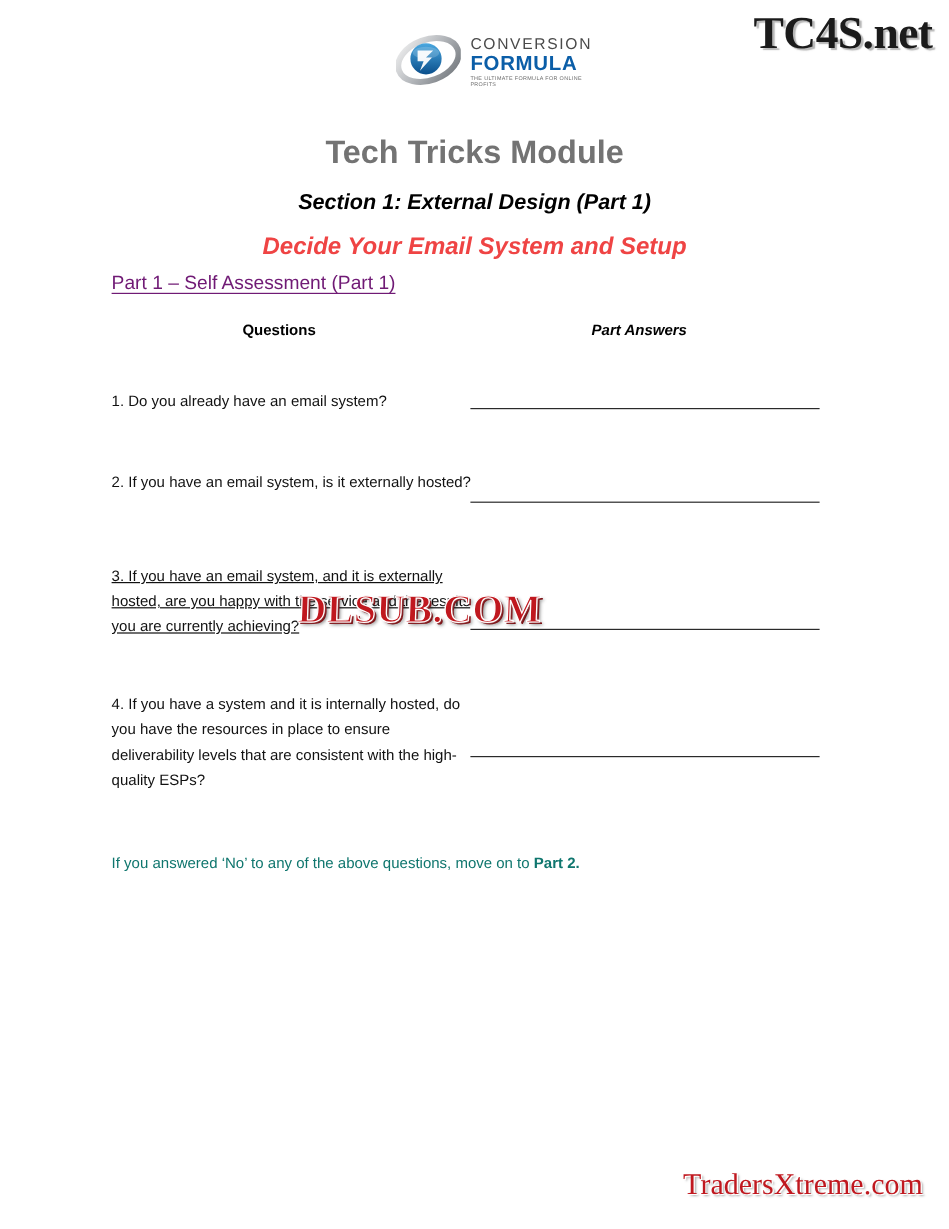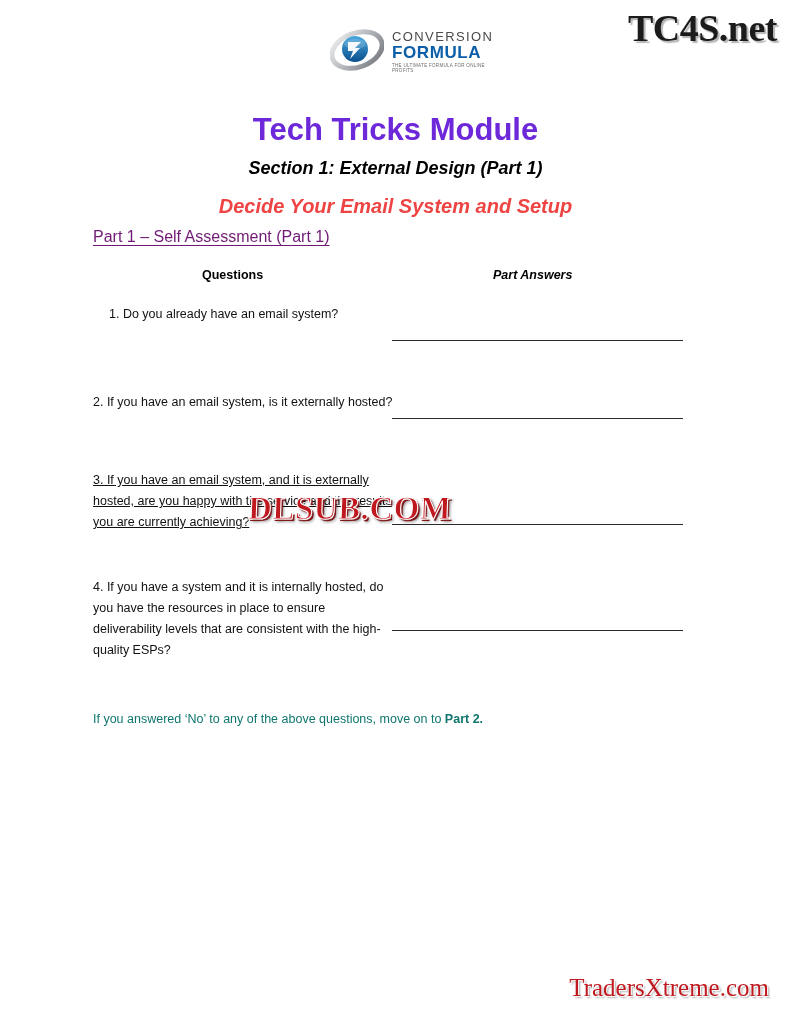--- a/index.html
+++ b/index.html
@@ -82,23 +82,23 @@
     margin-top: 3px;
   }
 
   
   .doc-title {
     position: absolute;
     left: 0; right: 0;
     top: 112px;
     text-align: center;
     font-family: "Liberation Sans", sans-serif;
-    font-size: 31px;
-    font-weight: bold;
-    color: #6d28d9;
+    font-size: 27px;
+    font-weight: bold;
+    color: #737373;
   }
   .doc-subtitle {
     position: absolute;
     left: 0; right: 0;
     top: 158px;
     text-align: center;
     font-size: 18px;
     font-weight: bold;
     font-style: italic;
     color: #000;
@@ -144,21 +144,21 @@
 
   
   .q {
     position: absolute;
     left: 93px;
     width: 300px;
     font-size: 12.5px;
     line-height: 21px;
     color: #111;
   }
-  .q1 { top: 304px; margin-left: 16px; }
+  .q1 { top: 324px; }
   .q2 { top: 392px; }
   .q3 { top: 470px; text-decoration: underline; }
   .q4 { top: 577px; }
 
   
   .ansline {
     position: absolute;
     left: 392px;
     width: 291px;
     border-bottom: 1px solid #2a2a2a;

